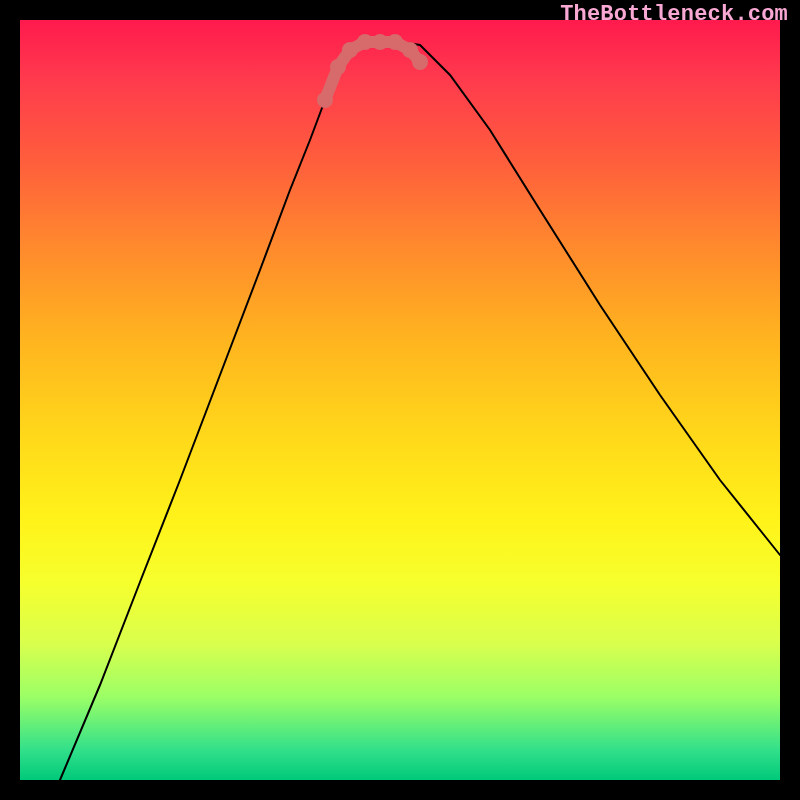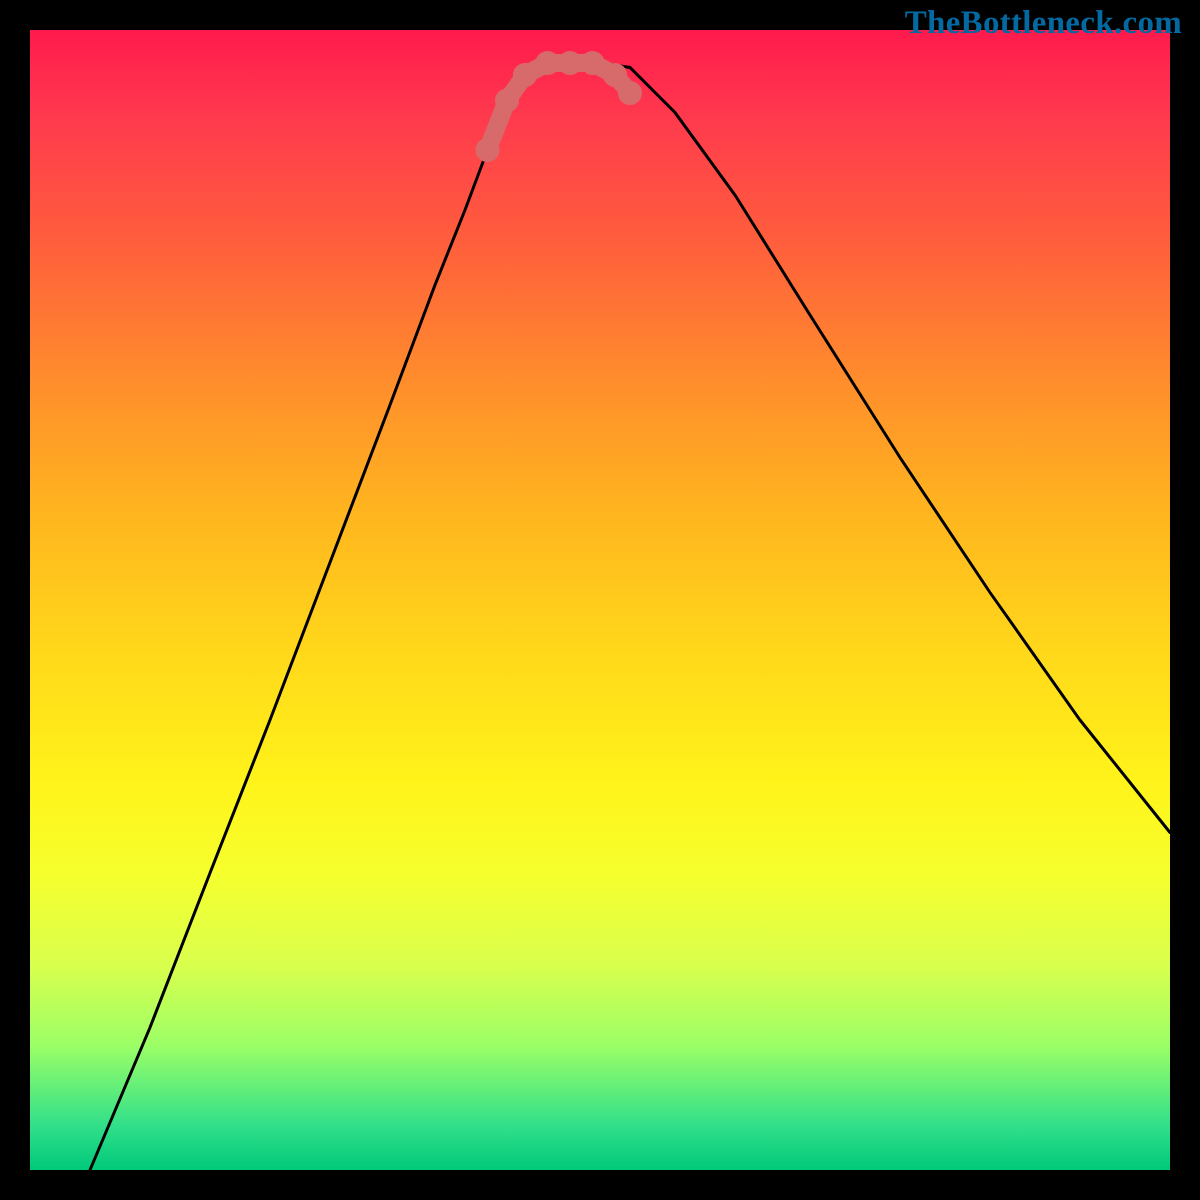--- a/index.html
+++ b/index.html
@@ -36,24 +36,24 @@
       #d9ff4d 82%,
       #9cff66 89%,
       #33e08a 96%,
       #00c97a 100%
     );
   }
   .watermark {
     position: absolute;
     top: 2px;
     right: 12px;
-    font-family: Liberation Serif, serif;
+    font-family: Liberation Mono, monospace;
     font-size: 22px;
     font-weight: 600;
-    color: #0369a1;
+    color: #f9a8d4;
     letter-spacing: 0.2px;
     user-select: none;
   }
   svg.curve {
     position: absolute;
     left: 20px;
     top: 20px;
     width: 760px;
     height: 760px;
     overflow: visible;

